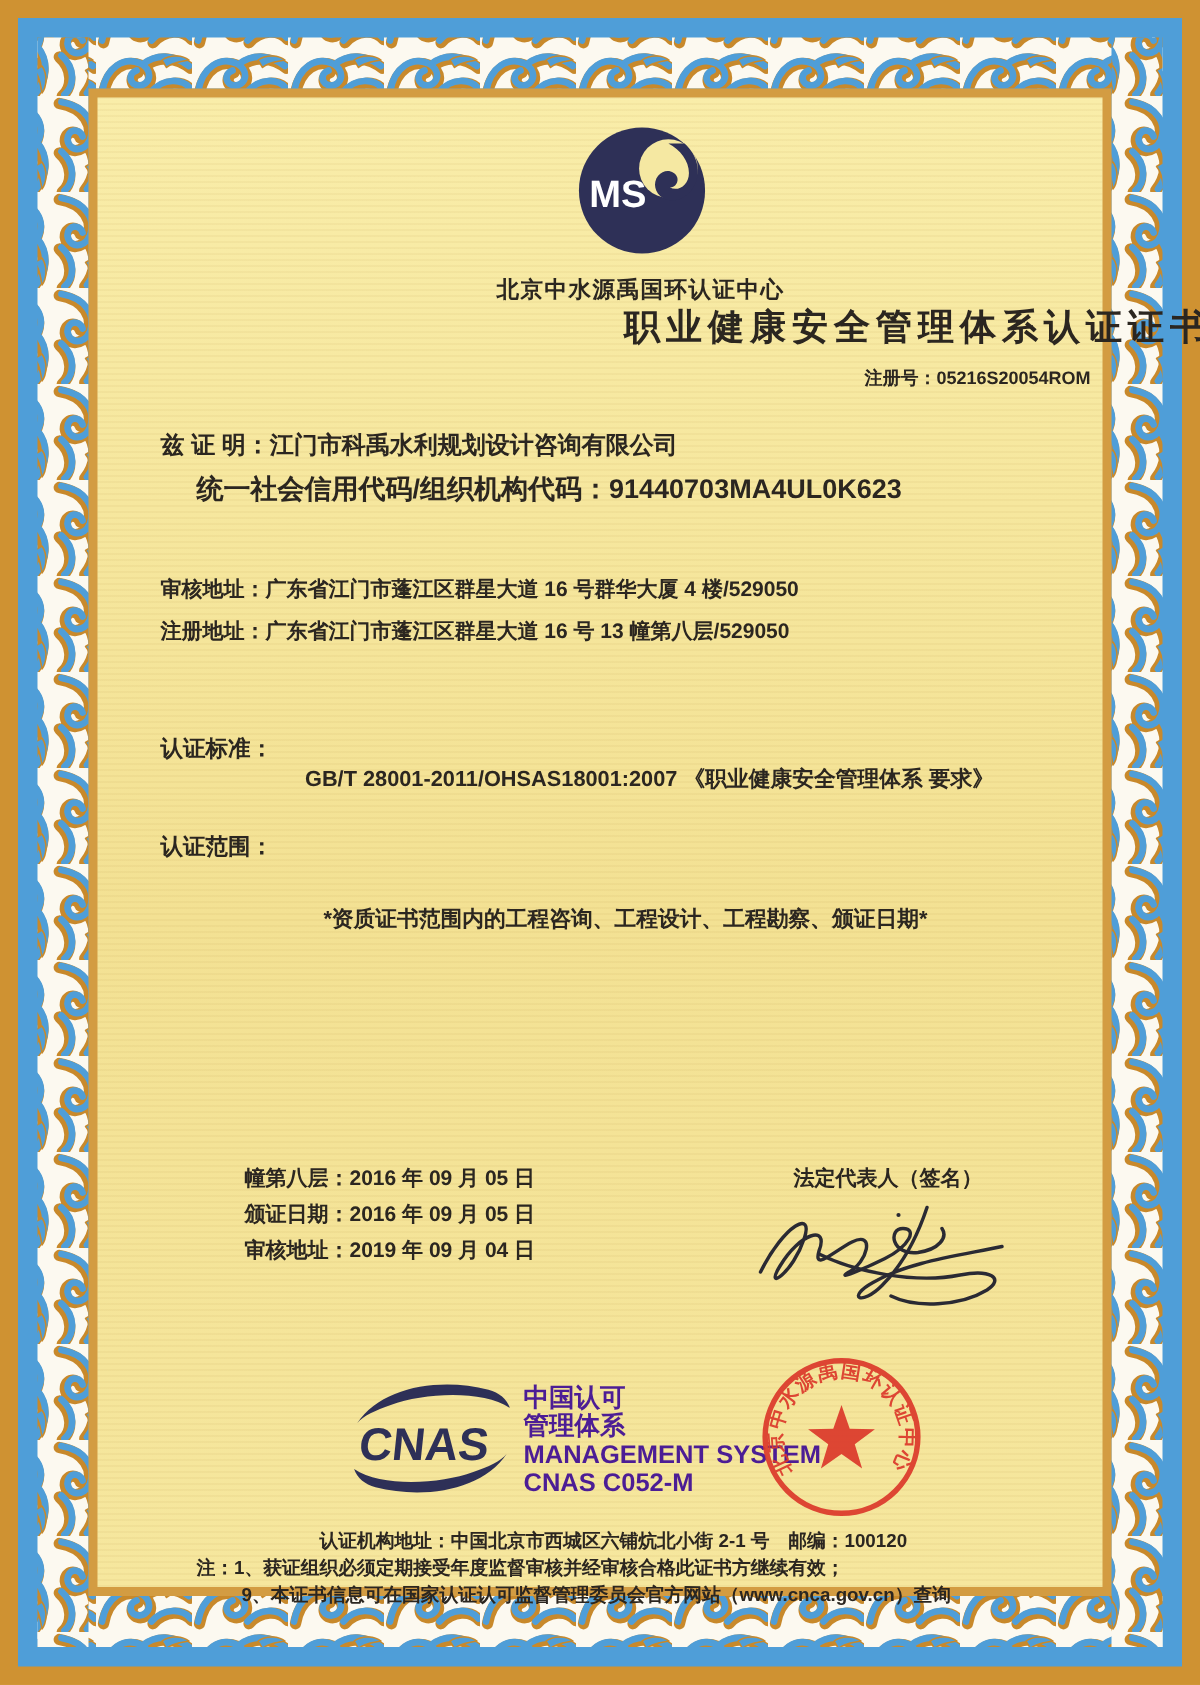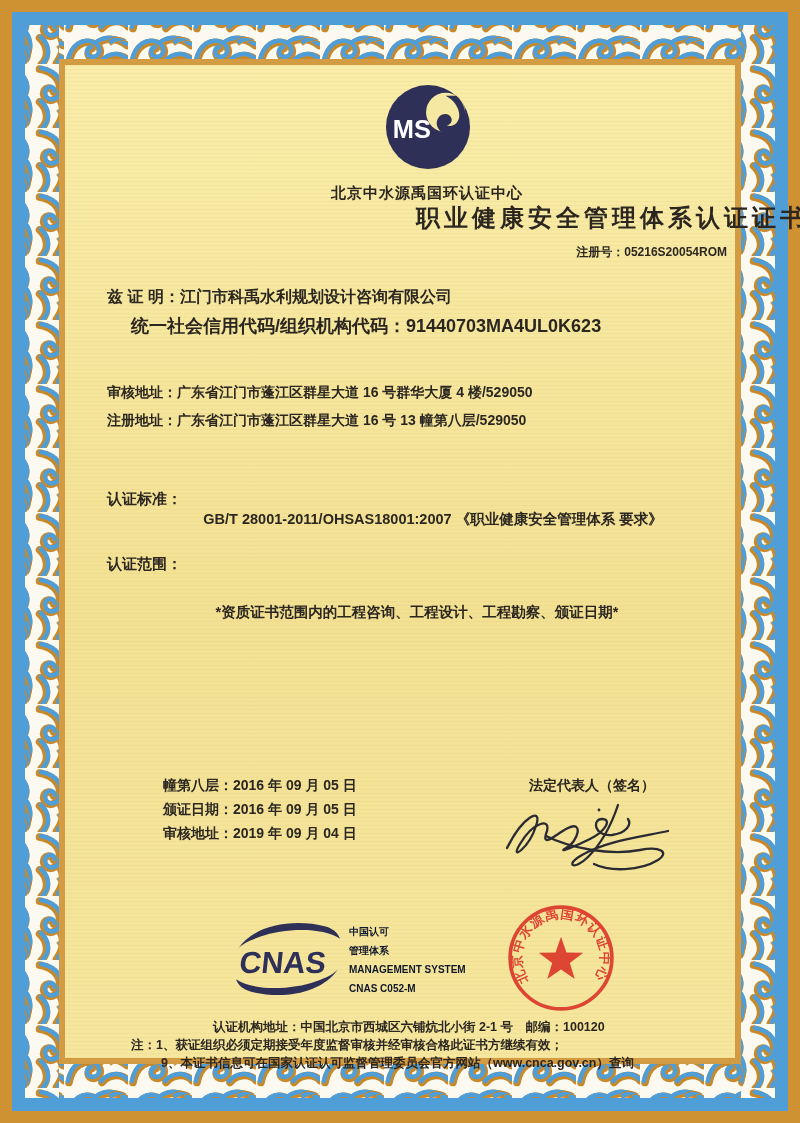--- a/index.html
+++ b/index.html
@@ -30,21 +30,21 @@
   .stdvalue{top:510px;left:65px;width:650px;text-align:center;font-size:14.5px;padding-left:16px;}
   .scopelabel{top:555px;left:80px;font-size:15px;}
   .scopevalue{top:603px;left:65px;width:650px;text-align:center;font-size:14.5px;}
   .date0{top:777px;left:136px;font-size:14px;}
   .date1{top:801px;left:136px;font-size:14px;}
   .date2{top:825px;left:136px;font-size:14px;}
   .legal{top:777px;left:502px;font-size:14px;}
   .sig{position:absolute;top:790px;left:462px;}
   .msclogo{position:absolute;top:83px;left:357px;}
   .cnaslogo{position:absolute;top:918px;left:205px;}
-  .cnastext{position:absolute;top:922px;left:322px;color:#0f172a;font-weight:bold;font-size:10px;line-height:19px;}
+  .cnastext{position:absolute;top:922px;left:322px;color:#4c1d95;font-weight:bold;font-size:17px;line-height:19px;}
   .cnastext div{white-space:nowrap;}
   .seal{position:absolute;top:901px;left:477px;}
   .footaddr{top:1019px;left:186px;font-size:12.5px;}
   .note1{top:1037px;left:104px;font-size:12.5px;}
   .note2{top:1055px;left:134px;font-size:12.5px;}
 </style>
 </head>
 <body>
 
 <div class="page">

